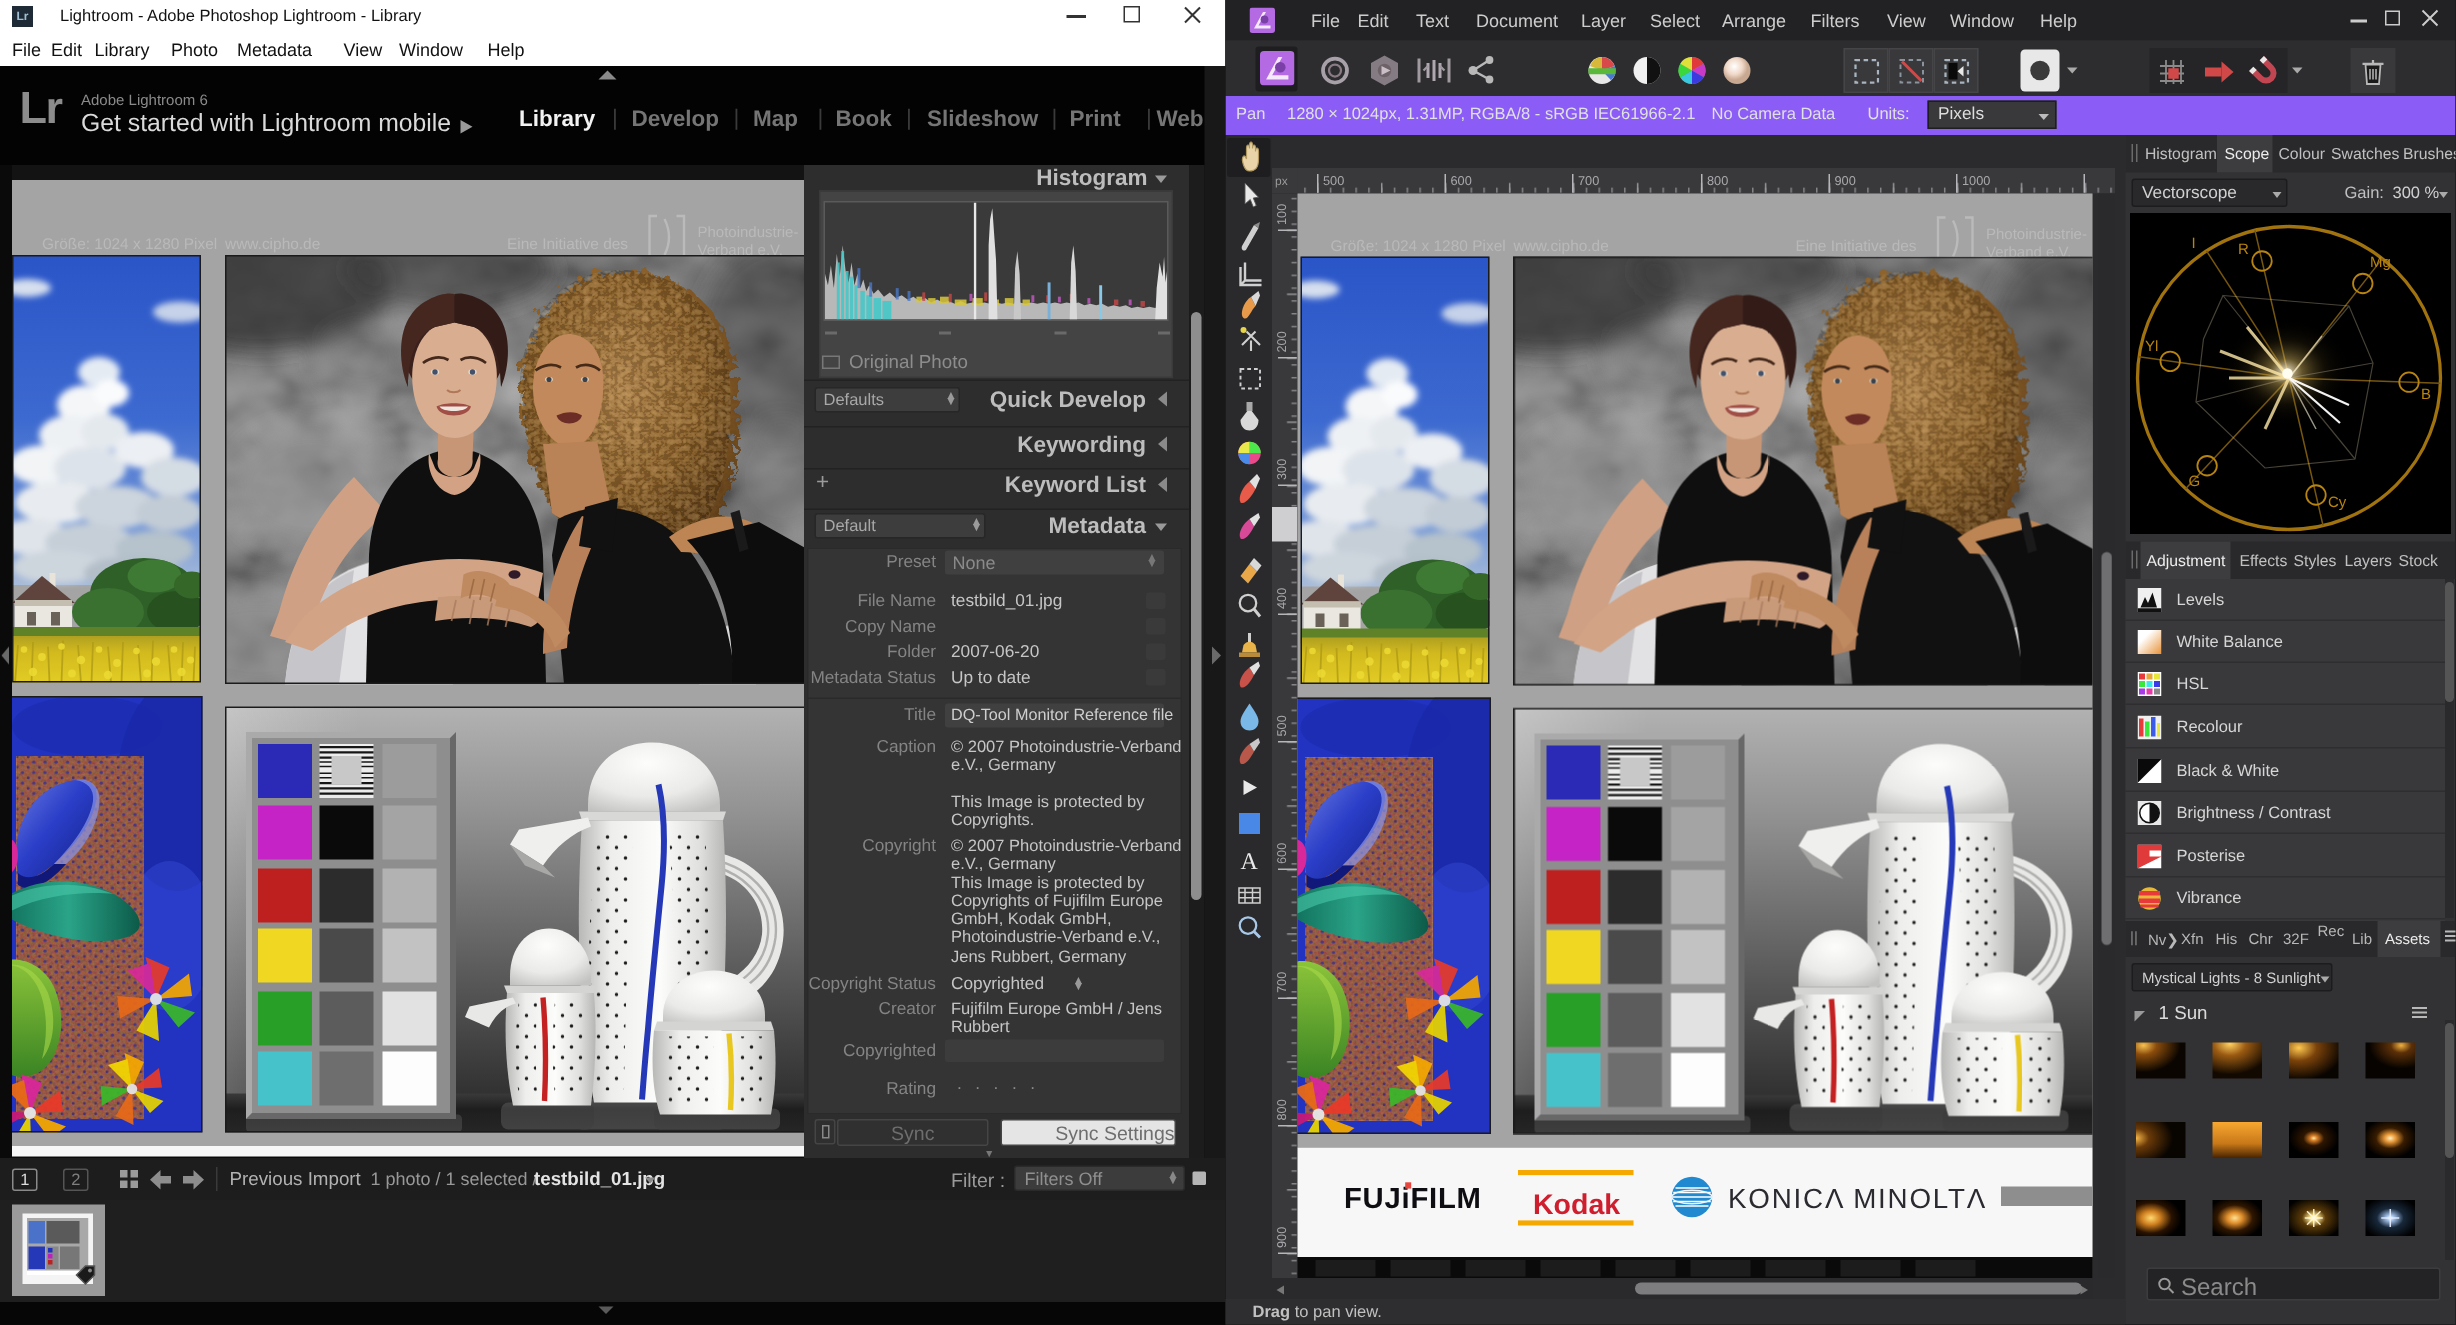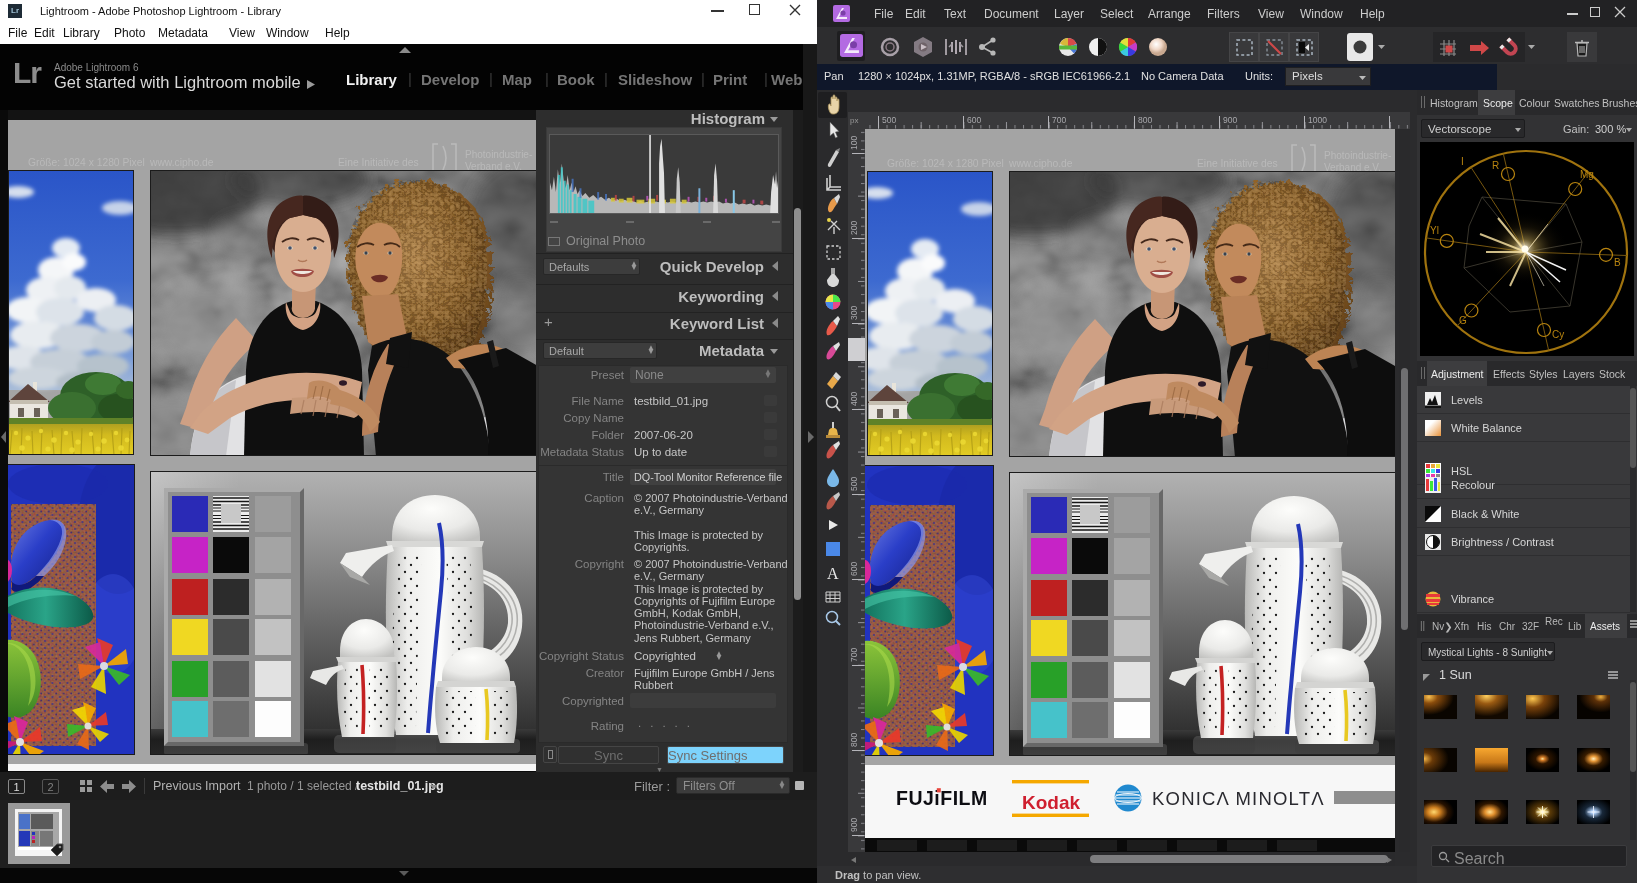--- a/index.html
+++ b/index.html
@@ -24,21 +24,21 @@
 #lr-rpanel{position:absolute;left:536px;top:110px;width:257px;height:662px;background:#2d2d2d;overflow:hidden;color:#9a9a9a}
 #lr-rscroll{position:absolute;left:793px;top:110px;width:10px;height:662px;background:#1c1c1c}
 #lr-redge{position:absolute;left:803px;top:44px;width:14px;height:824px;background:#181818}
 #lr-toolbar{position:absolute;left:0;top:772px;width:817px;height:28px;background:#1d1d1d;color:#9f9f9f;font-size:13px}
 #lr-film{position:absolute;left:0;top:800px;width:817px;height:68px;background:#1f1f1f}
 #lr-bottom{position:absolute;left:0;top:868px;width:817px;height:15px;background:#060606}
 
 #af-menu{position:absolute;left:0;top:0;width:820px;height:27px;background:#222224;color:#cdcdcd;font-size:12px}
 #af-menu span{position:absolute;top:7px}
 #af-tools{position:absolute;left:0;top:27px;width:820px;height:37px;background:#2d2d2f}
-#af-context{position:absolute;left:0;top:64px;width:680px;height:26px;background:#0f172a;color:#e0e0e0;font-size:11px}
+#af-context{position:absolute;left:0;top:64px;width:820px;height:26px;background:#8b5cf6;color:#e0e0e0;font-size:11px}
 #af-context span{position:absolute;top:6px}
 #af-toolstrip{position:absolute;left:0;top:90px;width:31px;height:778px;background:#2a2a2c}
 #af-tabbar{position:absolute;left:31px;top:90px;width:562px;height:22px;background:#242426;color:#d6d6d6;font-size:11.5px}
 #af-canvas{position:absolute;left:48px;top:129px;width:530px;height:723px;background:#454547;overflow:hidden}
 #af-hscroll{position:absolute;left:31px;top:852px;width:547px;height:14px;background:#2a2a2c}
 #af-vscroll{position:absolute;left:582px;top:129px;width:11px;height:723px;background:#2a2a2c}
 #af-status{position:absolute;left:0;top:866px;width:600px;height:17px;background:#2e2e30;color:#c0c0c0;font-size:11px}
 #af-rpanel{position:absolute;left:600px;top:90px;width:220px;height:793px;background:#323234;color:#c8c8c8}
 
 .chartbox{position:absolute;overflow:hidden}
@@ -172,21 +172,21 @@
     <div class="lrlbl" style="right:169px;top:557px">Creator</div>
     <div class="lrval" style="left:98px;top:557px;line-height:12.3px;font-size:11px;white-space:nowrap">Fujifilm Europe GmbH / Jens<br>Rubbert</div>
     <div class="lrlbl" style="right:169px;top:585px">Copyrighted</div>
     <div class="lrfield" style="left:94px;top:583px;width:146px;height:15px;background:#3c3c3c"></div>
     <div class="lrlbl" style="right:169px;top:610px">Rating</div>
     <div class="lrval" style="left:102px;top:607px;letter-spacing:9px;color:#8a8a8a">.....</div>
     <div class="abs" style="left:7px;top:636px;width:14px;height:17px;background:#2f2f2f;border:1px solid #454545;border-radius:2px">
         <div class="abs" style="left:4px;top:3px;width:5px;height:9px;border:1px solid #888"></div>
       </div>
     <div class="abs" style="left:22px;top:636px;width:101px;height:18px;background:#303030;border:1px solid #454545;border-radius:2px;color:#6e6e6e;font-size:13px;text-align:center;line-height:17px">Sync</div>
-    <div class="abs" style="left:131px;top:636px;width:117px;height:18px;background:#7dd3fc;border:1px solid #454545;border-radius:2px;color:#6e6e6e;font-size:13px;text-align:left;line-height:17px">Sync Settings</div>
+    <div class="abs" style="left:131px;top:636px;width:117px;height:18px;background:#e5e5e5;border:1px solid #454545;border-radius:2px;color:#6e6e6e;font-size:13px;text-align:right;line-height:17px">Sync Settings</div>
     <div class="abs" style="left:120px;top:656px;font-size:7px;color:#777">▼</div>
   </div>
   <div id="lr-rscroll">
       <div class="abs" style="left:1px;top:98px;width:7px;height:392px;background:#8e8e8e;border-radius:4px"></div>
     </div>
   <div id="lr-redge">
     <svg class="abs" style="left:4px;top:386px" width="8" height="14">
         <path d="M1 1 L7 7 L1 13 Z" fill="#6a6a6a"></path>
       </svg>
     <div class="abs" style="left:2px;top:740px;width:9px;height:9px;background:#3a3a3a"></div>
@@ -489,21 +489,21 @@
             <defs>
               <linearGradient id="wbg" x1="0" y1="0" x2="1" y2="1">
                 <stop offset="30%" stop-color="#fff"></stop>
                 <stop offset="100%" stop-color="#e8923a"></stop>
               </linearGradient>
             </defs>
             <rect width="16" height="16" fill="url(#wbg)"></rect>
           </svg>
           <span>White Balance</span>
         </div>
-      <div class="adjrow" style="top:71px">
+      <div class="adjrow" style="top:56px">
           <svg class="ai" width="16" height="16">
             <rect width="16" height="16" fill="#fff"></rect>
             <rect x="1" y="1" width="4" height="4" fill="#e83a3a"></rect>
             <rect x="6" y="1" width="4" height="4" fill="#e8a83a"></rect>
             <rect x="11" y="1" width="4" height="4" fill="#e8e83a"></rect>
             <rect x="1" y="6" width="4" height="4" fill="#3ae83a"></rect>
             <rect x="6" y="6" width="4" height="4" fill="#3ae8e8"></rect>
             <rect x="11" y="6" width="4" height="4" fill="#3a3ae8"></rect>
             <rect x="1" y="11" width="4" height="4" fill="#a83ae8"></rect>
             <rect x="6" y="11" width="4" height="4" fill="#e83aa8"></rect>
@@ -528,20 +528,27 @@
           </svg>
           <span>Black &amp; White</span>
         </div>
       <div class="adjrow" style="top:142px">
           <svg class="ai" width="16" height="16">
             <rect width="16" height="16" fill="#e8e8e8"></rect>
             <circle cx="8" cy="8" r="6.5" fill="#fff" stroke="#111"></circle>
             <path d="M8 1.5 A6.5 6.5 0 0 1 8 14.5 Z" fill="#111"></path>
           </svg>
           <span>Brightness / Contrast</span>
+        </div>
+      <div class="adjrow" style="top:171px">
+          <svg class="ai" width="16" height="16">
+            <rect width="16" height="16" fill="#fff"></rect>
+            <path d="M0 0 L16 0 L16 4 L8 4 L8 8 L16 8 L0 16 Z" fill="#e03a3a"></path>
+          </svg>
+          <span>Posterise</span>
         </div>
       <div class="adjrow" style="top:199px">
           <svg class="ai" width="16" height="16">
             <circle cx="8" cy="8" r="7.5" fill="#e8b83a"></circle>
             <rect x="1" y="3" width="14" height="3" fill="#e83a3a"></rect>
             <rect x="1" y="8" width="14" height="3" fill="#e83a3a"></rect>
             <rect x="2" y="12" width="12" height="2" fill="#e83a3a"></rect>
           </svg>
           <span>Vibrance</span>
         </div>

